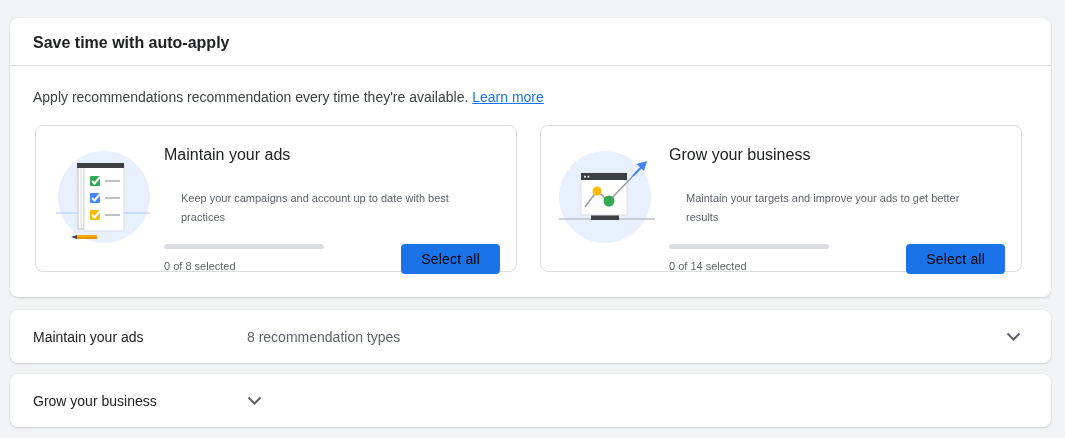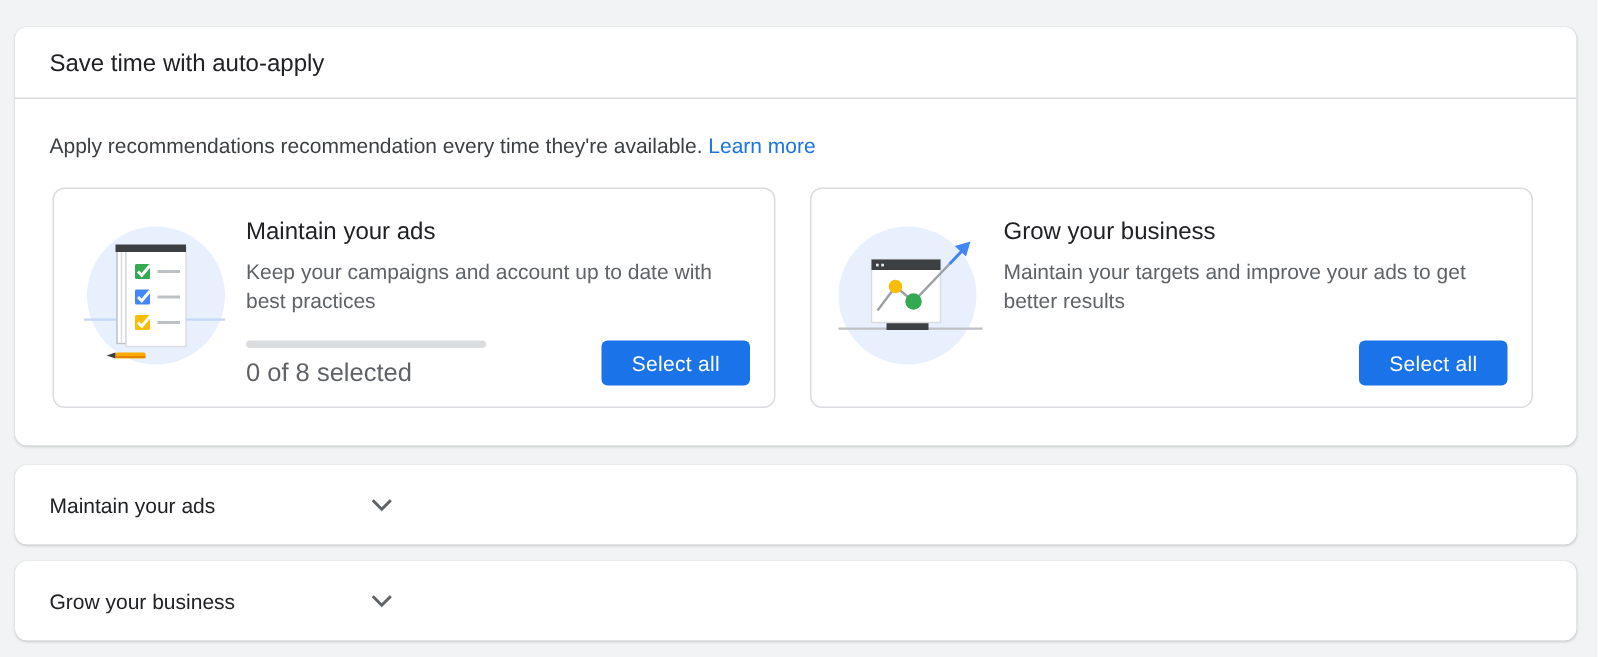--- a/index.html
+++ b/index.html
@@ -15,43 +15,43 @@
     font-family:"Liberation Sans",sans-serif;color:var(--text-primary);
     -webkit-font-smoothing:antialiased;overflow:hidden;
   }
   .main-card{
     background:var(--card-bg);border-radius:8px;
     margin:18px 14px 13px 10px;
     box-shadow:0 1px 2px rgba(60,64,67,.18),0 0 1px rgba(60,64,67,.12);
   }
   .panel-title{
     margin:0;padding:14px 24px 12px 23px;
-    font-size:16px;font-weight:400;color:var(--text-primary);line-height:21px;
+    font-size:16px;font-weight:700;color:var(--text-primary);line-height:21px;
   }
   .divider{height:1px;background:var(--border);}
   .panel-desc{
     margin:0;padding:21px 24px 0 23px;font-size:14px;color:var(--text-body);line-height:20px;
   }
-  .panel-desc a{color:var(--link);cursor:pointer;}
+  .panel-desc a{color:var(--link);text-decoration:underline;cursor:pointer;}
   .cards-row{display:flex;gap:23px;padding:18px 29px 25px 25px;}
   .mini-card{
     flex:1;border:1px solid var(--border);border-radius:8px;
     display:flex;align-items:center;padding:14px 16px;height:147px;background:var(--card-bg);
   }
   .illus{width:100px;height:100px;flex:none;margin-right:12px;}
   .mini-content{flex:1;display:flex;flex-direction:column;height:100%;padding-top:4px;}
   .mini-title{margin:0 0 7px;font-size:16px;font-weight:500;color:var(--text-primary);line-height:21px;}
-  .mini-desc{margin:0;font-size:14px;color:var(--text-secondary);line-height:19px;max-width:372px;}
+  .mini-desc{margin:17px;font-size:11px;color:var(--text-secondary);line-height:19px;max-width:372px;}
   .mini-bottom{margin-top:auto;display:flex;align-items:flex-end;}
   .sel-block{display:flex;flex-direction:column;}
   .progress-track{width:160px;height:5px;border-radius:3px;background:var(--progress-track);overflow:hidden;}
   .progress-fill{height:100%;width:0;background:var(--accent);}
-  .sel-text{margin-top:9px;font-size:17px;color:var(--text-secondary);line-height:16px;}
+  .sel-text{margin-top:9px;font-size:11px;color:var(--text-secondary);line-height:16px;}
   .select-all-btn{
-    margin-left:auto;background:var(--accent);color:#ffffff;border:none;border-radius:4px;
+    margin-left:auto;background:var(--accent);color:#000000;border:none;border-radius:4px;
     height:30px;padding:0 20px;font-size:14px;font-weight:500;
     font-family:"Liberation Sans",sans-serif;cursor:pointer;letter-spacing:.2px;
   }
   .row-card{
     background:var(--card-bg);border-radius:8px;margin:0 14px 11px 10px;height:53px;
     display:flex;align-items:center;padding:0 30px 0 23px;cursor:pointer;
     box-shadow:0 1px 2px rgba(60,64,67,.18),0 0 1px rgba(60,64,67,.12);
   }
   .row-title{width:214px;font-size:14px;font-weight:500;color:var(--text-primary);}
   .row-sub{flex:1;font-size:14px;color:var(--text-secondary);}
@@ -121,30 +121,37 @@
           <line x1="76" y1="27" x2="86" y2="16.5" stroke="var(--blue,#4285f4)" stroke-width="2"></line>
           <path d="M90 12 L79.5 15 L87 22 Z" fill="var(--blue,#4285f4)"></path>
           <circle cx="40" cy="42" r="4.5" fill="var(--yellow,#fbbc04)"></circle>
           <circle cx="52" cy="52" r="5.5" fill="var(--green,#34a853)"></circle>
         </svg>
       </div>
       <div class="mini-content">
         <h2 class="mini-title">Grow your business</h2>
         <p class="mini-desc">Maintain your targets and improve your ads to get better results</p>
         <div class="mini-bottom">
+          <div class="sel-block">
+            <div class="progress-track">
+              <div class="progress-fill" style="width: 0%;"></div>
+            </div>
+            <div class="sel-text">0 of 14 selected</div>
+          </div>
           <button class="select-all-btn">Select all</button>
         </div>
       </div>
     </div>
 
   </div>
 </section>
 
 <section class="row-card">
   <span class="row-title">Maintain your ads</span>
+  <span class="row-sub">8 recommendation types</span>
   <span class="chevron">
     <svg width="15" height="10" viewBox="0 0 15 10">
         <polyline points="1.5,1.5 7.5,7.5 13.5,1.5" fill="none" stroke="var(--text-secondary,#5f6368)" stroke-width="2"></polyline>
       </svg>
   </span>
 </section>
 
 <section class="row-card">
   <span class="row-title">Grow your business</span>
   <span class="chevron">

